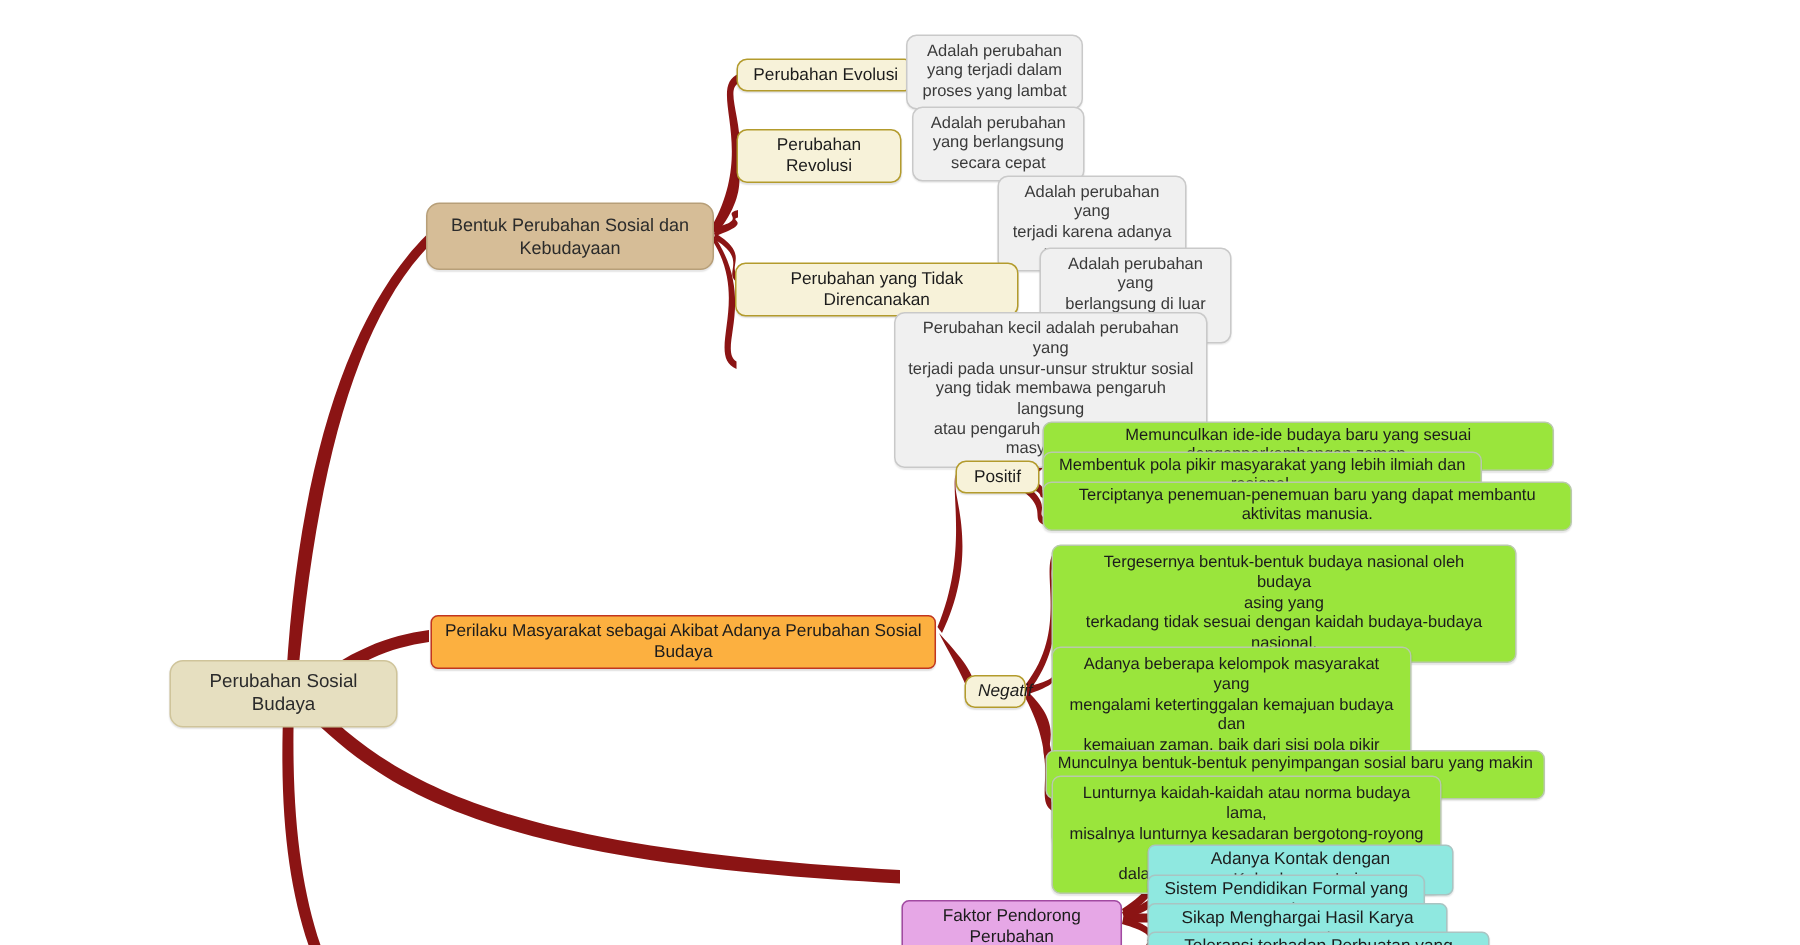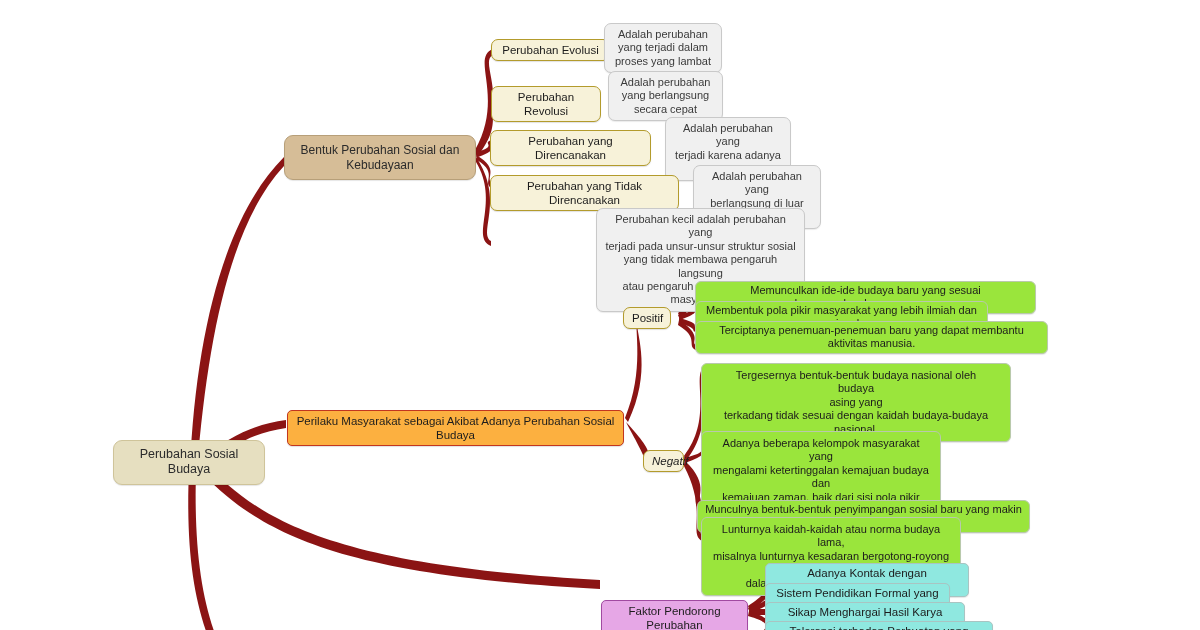--- a/index.html
+++ b/index.html
@@ -163,39 +163,38 @@
   <div class="node n-cream" style="left:491px;top:39px;width:119px;">Perubahan Evolusi</div>
   <div class="node n-desc" style="left:604px;top:23px;width:118px;">Adalah perubahan
 yang terjadi dalam
 proses yang lambat</div>
 
   <div class="node n-cream" style="left:491px;top:86px;width:110px;">Perubahan Revolusi</div>
   <div class="node n-desc" style="left:608px;top:71px;width:115px;">Adalah perubahan
 yang berlangsung
 secara cepat</div>
 
-  <div class="node n-cream" style="left:490px;top:130px;width:161px;">Perubahan yang Direncanakan</div>
   <div class="node n-desc" style="left:665px;top:117px;width:126px;">Adalah perubahan yang
 terjadi karena adanya
 perencanaan</div>
 
   <div class="node n-cream" style="left:490px;top:175px;width:189px;">Perubahan yang Tidak Direncanakan</div>
   <div class="node n-desc" style="left:693px;top:165px;width:128px;">Adalah perubahan yang
 berlangsung di luar
 perencanaan</div>
 
   <div class="node n-desc" style="left:596px;top:208px;width:209px;">Perubahan kecil adalah perubahan yang
 terjadi pada unsur-unsur struktur sosial
 yang tidak membawa pengaruh langsung
 atau pengaruh yang berarti bagi
 masyarakat.</div>
 
   <div class="node n-orange" style="left:287px;top:410px;width:337px;">Perilaku Masyarakat sebagai Akibat Adanya Perubahan Sosial Budaya</div>
 
-  <div class="node n-cream" style="left:623px;top:307px;width:48px;">Positif</div>
+  <div class="node n-cream" style="left:637px;top:307px;width:56px;">Positif</div>
   <div class="node n-green" style="left:695px;top:281px;width:341px;">Memunculkan ide-ide budaya baru yang sesuai denganperkembangan zaman.</div>
   <div class="node n-green" style="left:695px;top:301px;width:293px;">Membentuk pola pikir masyarakat yang lebih ilmiah dan rasional.</div>
   <div class="node n-green" style="left:695px;top:321px;width:353px;">Terciptanya penemuan-penemuan baru yang dapat membantu aktivitas manusia.</div>
 
   <div class="node n-cream" style="left:643px;top:450px;width:41px;font-style:italic;">Negatif</div>
   <div class="node n-green blk" style="left:701px;top:363px;width:310px;">Tergesernya bentuk-bentuk budaya nasional oleh
 budaya
 asing yang
 terkadang tidak sesuai dengan kaidah budaya-budaya
 nasional.</div>

